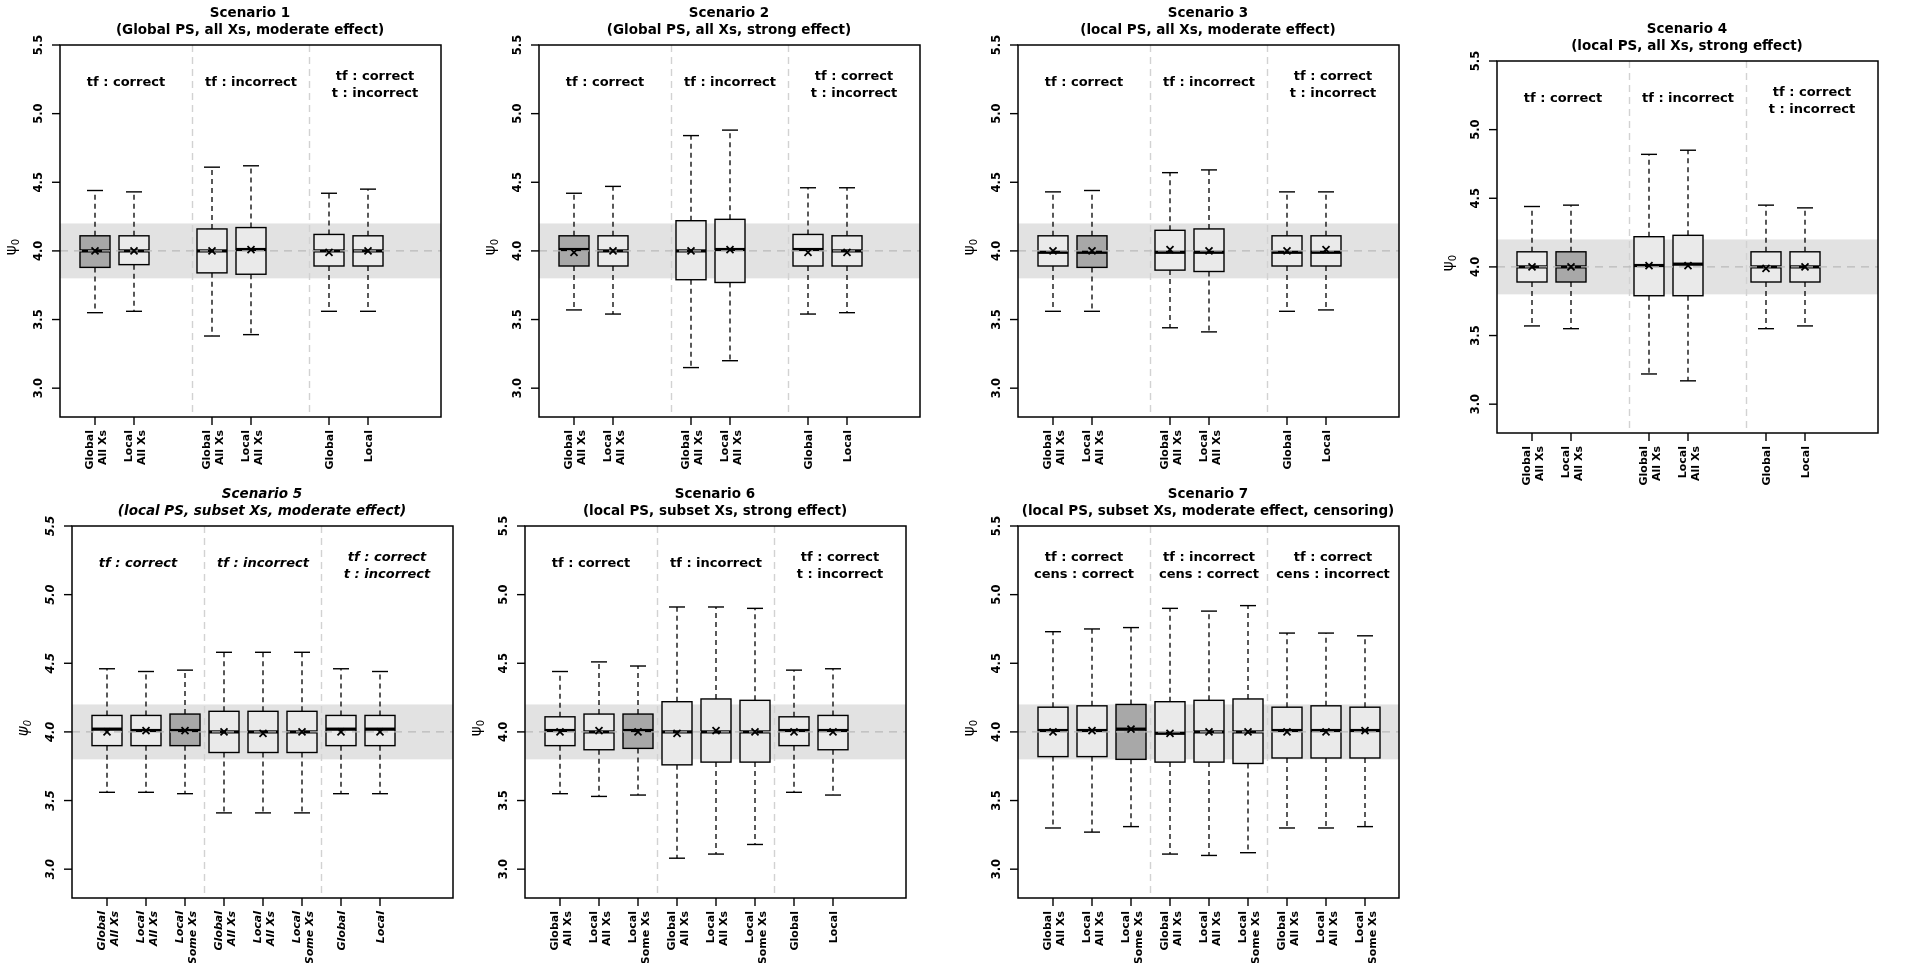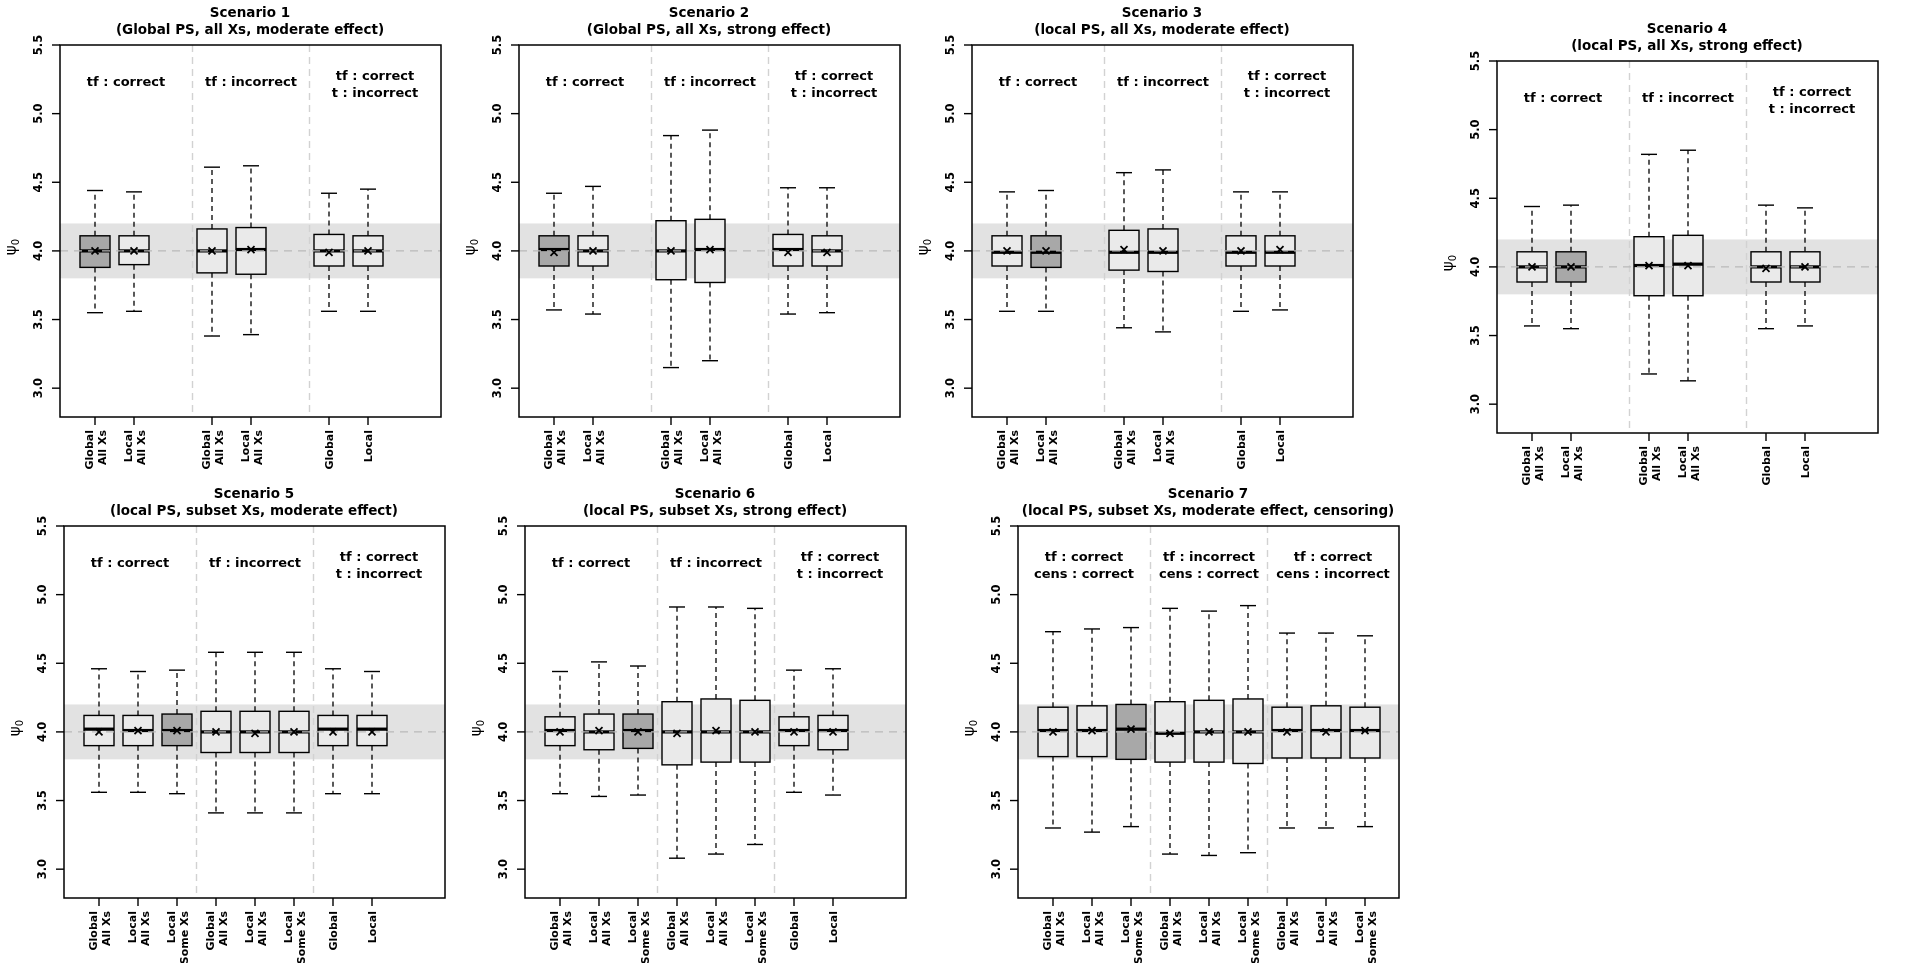--- a/index.html
+++ b/index.html
@@ -122,21 +122,21 @@
         <g>
           <line x1="325.5" y1="248.77675276752765" x2="332.5" y2="255.77675276752765" stroke="#000000" stroke-width="1.8"></line>
           <line x1="325.5" y1="255.77675276752765" x2="332.5" y2="248.77675276752765" stroke="#000000" stroke-width="1.8"></line>
         </g>
         <g>
           <line x1="364.5" y1="247.40405904059043" x2="371.5" y2="254.40405904059043" stroke="#000000" stroke-width="1.8"></line>
           <line x1="364.5" y1="254.40405904059043" x2="371.5" y2="247.40405904059043" stroke="#000000" stroke-width="1.8"></line>
         </g>
         <rect x="60" y="45" width="381" height="372" fill="none" stroke="#000000" stroke-width="1.5"></rect>
       </svg></div>
-    <div class="panel" style="left: 459px; top: 0px;"><svg width="479" height="482" viewBox="0 0 479 482">
+    <div class="panel" style="left: 479px; top: 0px;"><svg width="479" height="482" viewBox="0 0 479 482">
         <text x="250" y="17" text-anchor="middle" font-size="13.5" font-weight="bold">Scenario 2</text>
         <text x="250" y="34" text-anchor="middle" font-size="13.5" font-weight="bold">(Global PS, all Xs, strong effect)</text>
         <rect x="60" y="223.450184501845" width="381" height="54.90774907749085" fill="#e2e2e2"></rect>
         <line x1="192.5" y1="45" x2="192.5" y2="417" stroke="#d2d2d2" stroke-width="1.4" stroke-dasharray="7 5"></line>
         <line x1="309.5" y1="45" x2="309.5" y2="417" stroke="#d2d2d2" stroke-width="1.4" stroke-dasharray="7 5"></line>
         <line x1="52" y1="388.1734317343174" x2="60" y2="388.1734317343174" stroke="#000000" stroke-width="1.4"></line>
         <text x="42" y="388.1734317343174" text-anchor="middle" font-size="11.5" font-weight="bold" transform="rotate(-90 42 388.1734317343174)">3.0</text>
         <line x1="52" y1="319.5387453874539" x2="60" y2="319.5387453874539" stroke="#000000" stroke-width="1.4"></line>
         <text x="42" y="319.5387453874539" text-anchor="middle" font-size="11.5" font-weight="bold" transform="rotate(-90 42 319.5387453874539)">3.5</text>
         <line x1="52" y1="250.90405904059043" x2="60" y2="250.90405904059043" stroke="#000000" stroke-width="1.4"></line>
@@ -239,21 +239,21 @@
         <g>
           <line x1="325.5" y1="248.77675276752765" x2="332.5" y2="255.77675276752765" stroke="#000000" stroke-width="1.8"></line>
           <line x1="325.5" y1="255.77675276752765" x2="332.5" y2="248.77675276752765" stroke="#000000" stroke-width="1.8"></line>
         </g>
         <g>
           <line x1="364.5" y1="248.77675276752765" x2="371.5" y2="255.77675276752765" stroke="#000000" stroke-width="1.8"></line>
           <line x1="364.5" y1="255.77675276752765" x2="371.5" y2="248.77675276752765" stroke="#000000" stroke-width="1.8"></line>
         </g>
         <rect x="60" y="45" width="381" height="372" fill="none" stroke="#000000" stroke-width="1.5"></rect>
       </svg></div>
-    <div class="panel" style="left: 912px; top: 0px;"><svg width="479" height="482" viewBox="0 0 479 482">
+    <div class="panel" style="left: 958px; top: 0px;"><svg width="479" height="482" viewBox="0 0 479 482">
         <text x="250" y="17" text-anchor="middle" font-size="13.5" font-weight="bold">Scenario 3</text>
         <text x="250" y="34" text-anchor="middle" font-size="13.5" font-weight="bold">(local PS, all Xs, moderate effect)</text>
         <rect x="60" y="223.450184501845" width="381" height="54.90774907749085" fill="#e2e2e2"></rect>
         <line x1="192.5" y1="45" x2="192.5" y2="417" stroke="#d2d2d2" stroke-width="1.4" stroke-dasharray="7 5"></line>
         <line x1="309.5" y1="45" x2="309.5" y2="417" stroke="#d2d2d2" stroke-width="1.4" stroke-dasharray="7 5"></line>
         <line x1="52" y1="388.1734317343174" x2="60" y2="388.1734317343174" stroke="#000000" stroke-width="1.4"></line>
         <text x="42" y="388.1734317343174" text-anchor="middle" font-size="11.5" font-weight="bold" transform="rotate(-90 42 388.1734317343174)">3.0</text>
         <line x1="52" y1="319.5387453874539" x2="60" y2="319.5387453874539" stroke="#000000" stroke-width="1.4"></line>
         <text x="42" y="319.5387453874539" text-anchor="middle" font-size="11.5" font-weight="bold" transform="rotate(-90 42 319.5387453874539)">3.5</text>
         <line x1="52" y1="250.90405904059043" x2="60" y2="250.90405904059043" stroke="#000000" stroke-width="1.4"></line>
@@ -473,21 +473,21 @@
         <g>
           <line x1="325.5" y1="248.77675276752765" x2="332.5" y2="255.77675276752765" stroke="#000000" stroke-width="1.8"></line>
           <line x1="325.5" y1="255.77675276752765" x2="332.5" y2="248.77675276752765" stroke="#000000" stroke-width="1.8"></line>
         </g>
         <g>
           <line x1="364.5" y1="247.40405904059043" x2="371.5" y2="254.40405904059043" stroke="#000000" stroke-width="1.8"></line>
           <line x1="364.5" y1="254.40405904059043" x2="371.5" y2="247.40405904059043" stroke="#000000" stroke-width="1.8"></line>
         </g>
         <rect x="60" y="45" width="381" height="372" fill="none" stroke="#000000" stroke-width="1.5"></rect>
       </svg></div>
-    <div class="panel" style="left: 4px; top: 481px;"><svg width="479" height="482" viewBox="0 0 479 482">
+    <div class="panel" style="left: 12px; top: 481px; font-style: italic;"><svg width="479" height="482" viewBox="0 0 479 482">
         <text x="250" y="17" text-anchor="middle" font-size="13.5" font-weight="bold">Scenario 5</text>
         <text x="250" y="34" text-anchor="middle" font-size="13.5" font-weight="bold">(local PS, subset Xs, moderate effect)</text>
         <rect x="60" y="223.450184501845" width="381" height="54.90774907749085" fill="#e2e2e2"></rect>
         <line x1="192.5" y1="45" x2="192.5" y2="417" stroke="#d2d2d2" stroke-width="1.4" stroke-dasharray="7 5"></line>
         <line x1="309.5" y1="45" x2="309.5" y2="417" stroke="#d2d2d2" stroke-width="1.4" stroke-dasharray="7 5"></line>
         <line x1="52" y1="388.1734317343174" x2="60" y2="388.1734317343174" stroke="#000000" stroke-width="1.4"></line>
         <text x="42" y="388.1734317343174" text-anchor="middle" font-size="11.5" font-weight="bold" transform="rotate(-90 42 388.1734317343174)">3.0</text>
         <line x1="52" y1="319.5387453874539" x2="60" y2="319.5387453874539" stroke="#000000" stroke-width="1.4"></line>
         <text x="42" y="319.5387453874539" text-anchor="middle" font-size="11.5" font-weight="bold" transform="rotate(-90 42 319.5387453874539)">3.5</text>
         <line x1="52" y1="250.90405904059043" x2="60" y2="250.90405904059043" stroke="#000000" stroke-width="1.4"></line>

